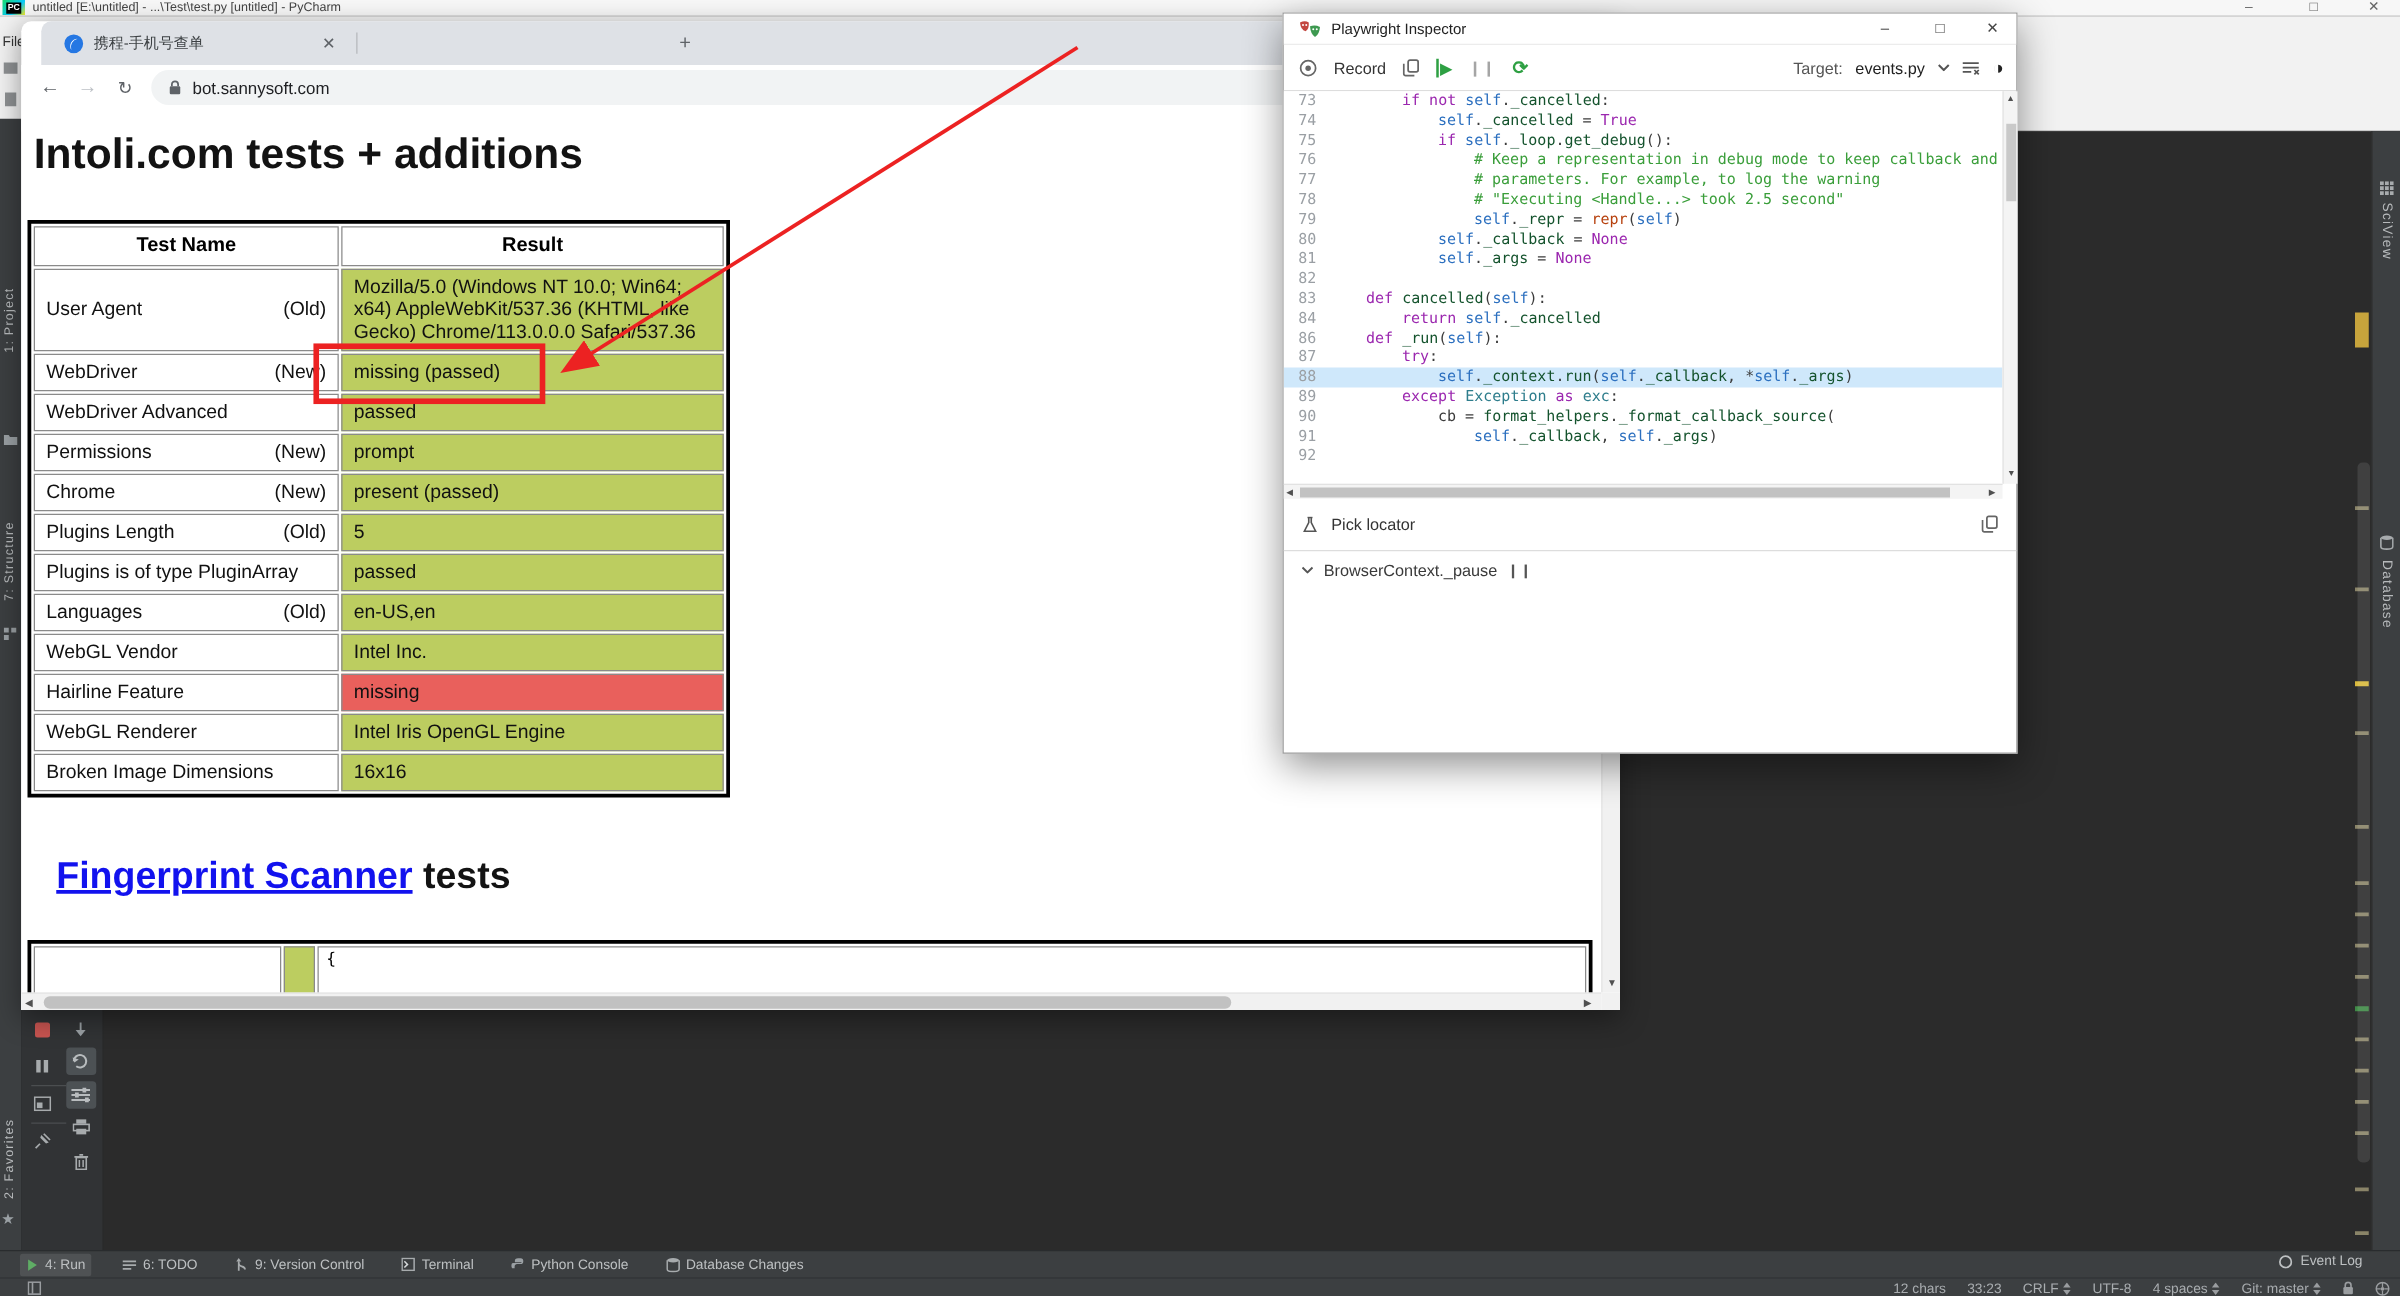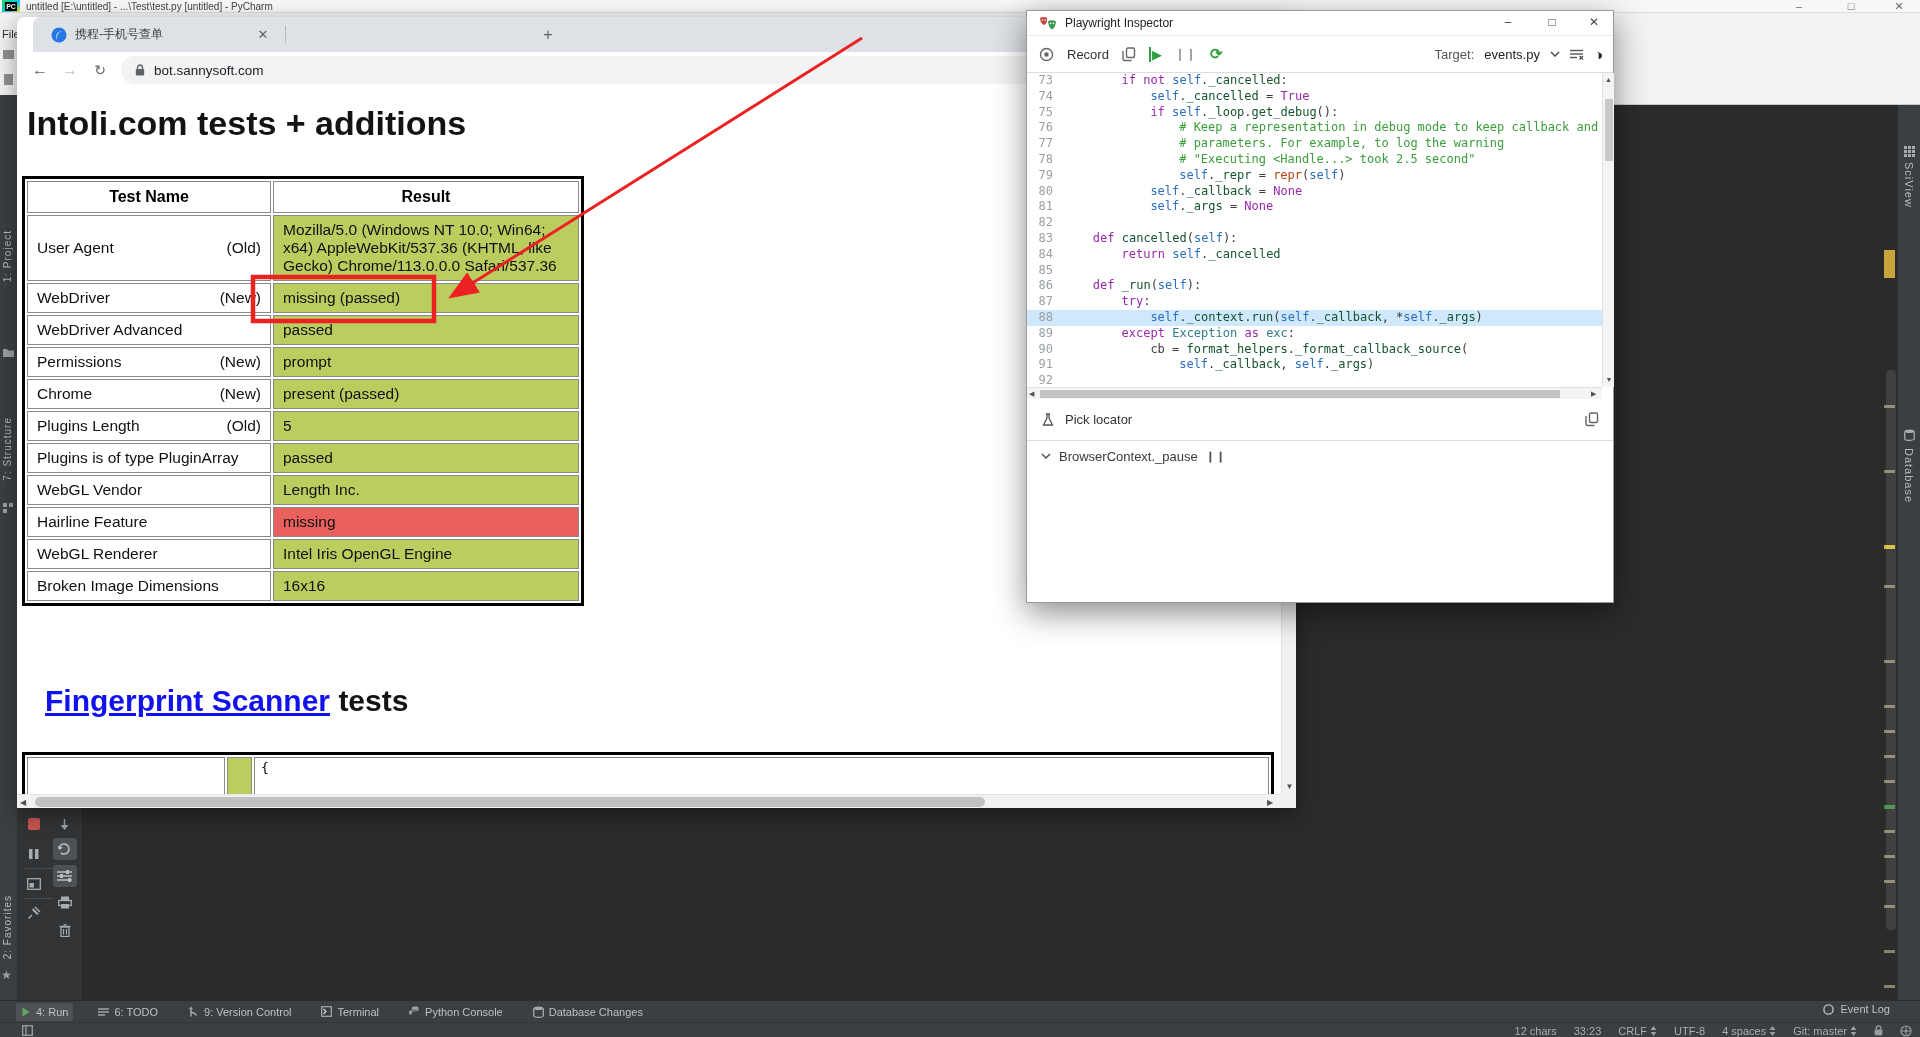--- a/index.html
+++ b/index.html
@@ -505,25 +505,34 @@
                 <div class="nw">
                   <span>Plugins is of type PluginArray</span>
                   <span></span>
                 </div>
               </td>
               <td class="res pass">passed</td>
             </tr>
             <tr>
               <td class="cell-name">
                 <div class="nw">
+                  <span>Languages</span>
+                  <span>(Old)</span>
+                </div>
+              </td>
+              <td class="res pass">en-US,en</td>
+            </tr>
+            <tr>
+              <td class="cell-name">
+                <div class="nw">
                   <span>WebGL Vendor</span>
                   <span></span>
                 </div>
               </td>
-              <td class="res pass">Length Inc.</td>
+              <td class="res pass">Intel Inc.</td>
             </tr>
             <tr>
               <td class="cell-name">
                 <div class="nw">
                   <span>Hairline Feature</span>
                   <span></span>
                 </div>
               </td>
               <td class="res fail">missing</td>
             </tr>
@@ -649,21 +658,20 @@
         <div class="cl"><span class="ln">75</span><span class="ct" style="padding-left: 86.4px;"><span class="tk-k">if</span><span class="tk-p"> </span><span class="tk-s">self</span><span class="tk-p">.</span><span class="tk-a">_loop</span><span class="tk-p">.</span><span class="tk-a">get_debug</span><span class="tk-p">():</span></span></div>
         <div class="cl"><span class="ln">76</span><span class="ct" style="padding-left: 115.2px;"><span class="tk-c"># Keep a representation in debug mode to keep callback and</span></span></div>
         <div class="cl"><span class="ln">77</span><span class="ct" style="padding-left: 115.2px;"><span class="tk-c"># parameters. For example, to log the warning</span></span></div>
         <div class="cl"><span class="ln">78</span><span class="ct" style="padding-left: 115.2px;"><span class="tk-c"># "Executing &lt;Handle...&gt; took 2.5 second"</span></span></div>
         <div class="cl"><span class="ln">79</span><span class="ct" style="padding-left: 115.2px;"><span class="tk-s">self</span><span class="tk-p">.</span><span class="tk-a">_repr</span><span class="tk-p"> = </span><span class="tk-b">repr</span><span class="tk-p">(</span><span class="tk-s">self</span><span class="tk-p">)</span></span></div>
         <div class="cl"><span class="ln">80</span><span class="ct" style="padding-left: 86.4px;"><span class="tk-s">self</span><span class="tk-p">.</span><span class="tk-a">_callback</span><span class="tk-p"> = </span><span class="tk-n">None</span></span></div>
         <div class="cl"><span class="ln">81</span><span class="ct" style="padding-left: 86.4px;"><span class="tk-s">self</span><span class="tk-p">.</span><span class="tk-a">_args</span><span class="tk-p"> = </span><span class="tk-n">None</span></span></div>
         <div class="cl"><span class="ln">82</span><span class="ct" style="padding-left: 0px;"></span></div>
         <div class="cl"><span class="ln">83</span><span class="ct" style="padding-left: 28.8px;"><span class="tk-k">def</span><span class="tk-p"> </span><span class="tk-a">cancelled</span><span class="tk-p">(</span><span class="tk-s">self</span><span class="tk-p">):</span></span></div>
         <div class="cl"><span class="ln">84</span><span class="ct" style="padding-left: 57.6px;"><span class="tk-k">return</span><span class="tk-p"> </span><span class="tk-s">self</span><span class="tk-p">.</span><span class="tk-a">_cancelled</span></span></div>
-        <div class="cl"><span class="ln">85</span><span class="ct" style="padding-left: 0px;"></span></div>
         <div class="cl"><span class="ln">86</span><span class="ct" style="padding-left: 28.8px;"><span class="tk-k">def</span><span class="tk-p"> </span><span class="tk-a">_run</span><span class="tk-p">(</span><span class="tk-s">self</span><span class="tk-p">):</span></span></div>
         <div class="cl"><span class="ln">87</span><span class="ct" style="padding-left: 57.6px;"><span class="tk-k">try</span><span class="tk-p">:</span></span></div>
         <div class="cl hl"><span class="ln">88</span><span class="ct" style="padding-left: 86.4px;"><span class="tk-s">self</span><span class="tk-p">.</span><span class="tk-a">_context</span><span class="tk-p">.</span><span class="tk-a">run</span><span class="tk-p">(</span><span class="tk-s">self</span><span class="tk-p">.</span><span class="tk-a">_callback</span><span class="tk-p">, *</span><span class="tk-s">self</span><span class="tk-p">.</span><span class="tk-a">_args</span><span class="tk-p">)</span></span></div>
         <div class="cl"><span class="ln">89</span><span class="ct" style="padding-left: 57.6px;"><span class="tk-k">except</span><span class="tk-p"> </span><span class="tk-e">Exception</span><span class="tk-p"> </span><span class="tk-k">as</span><span class="tk-p"> </span><span class="tk-e">exc</span><span class="tk-p">:</span></span></div>
         <div class="cl"><span class="ln">90</span><span class="ct" style="padding-left: 86.4px;"><span class="tk-p">cb = </span><span class="tk-a">format_helpers</span><span class="tk-p">.</span><span class="tk-a">_format_callback_source</span><span class="tk-p">(</span></span></div>
         <div class="cl"><span class="ln">91</span><span class="ct" style="padding-left: 115.2px;"><span class="tk-s">self</span><span class="tk-p">.</span><span class="tk-a">_callback</span><span class="tk-p">, </span><span class="tk-s">self</span><span class="tk-p">.</span><span class="tk-a">_args</span><span class="tk-p">)</span></span></div>
         <div class="cl"><span class="ln">92</span><span class="ct" style="padding-left: 0px;"></span></div>
       </div>
     <div class="abs pw-vscroll">
       <div class="sb-arrow" style="padding-top:3px; font-size:7px;">▲</div>

